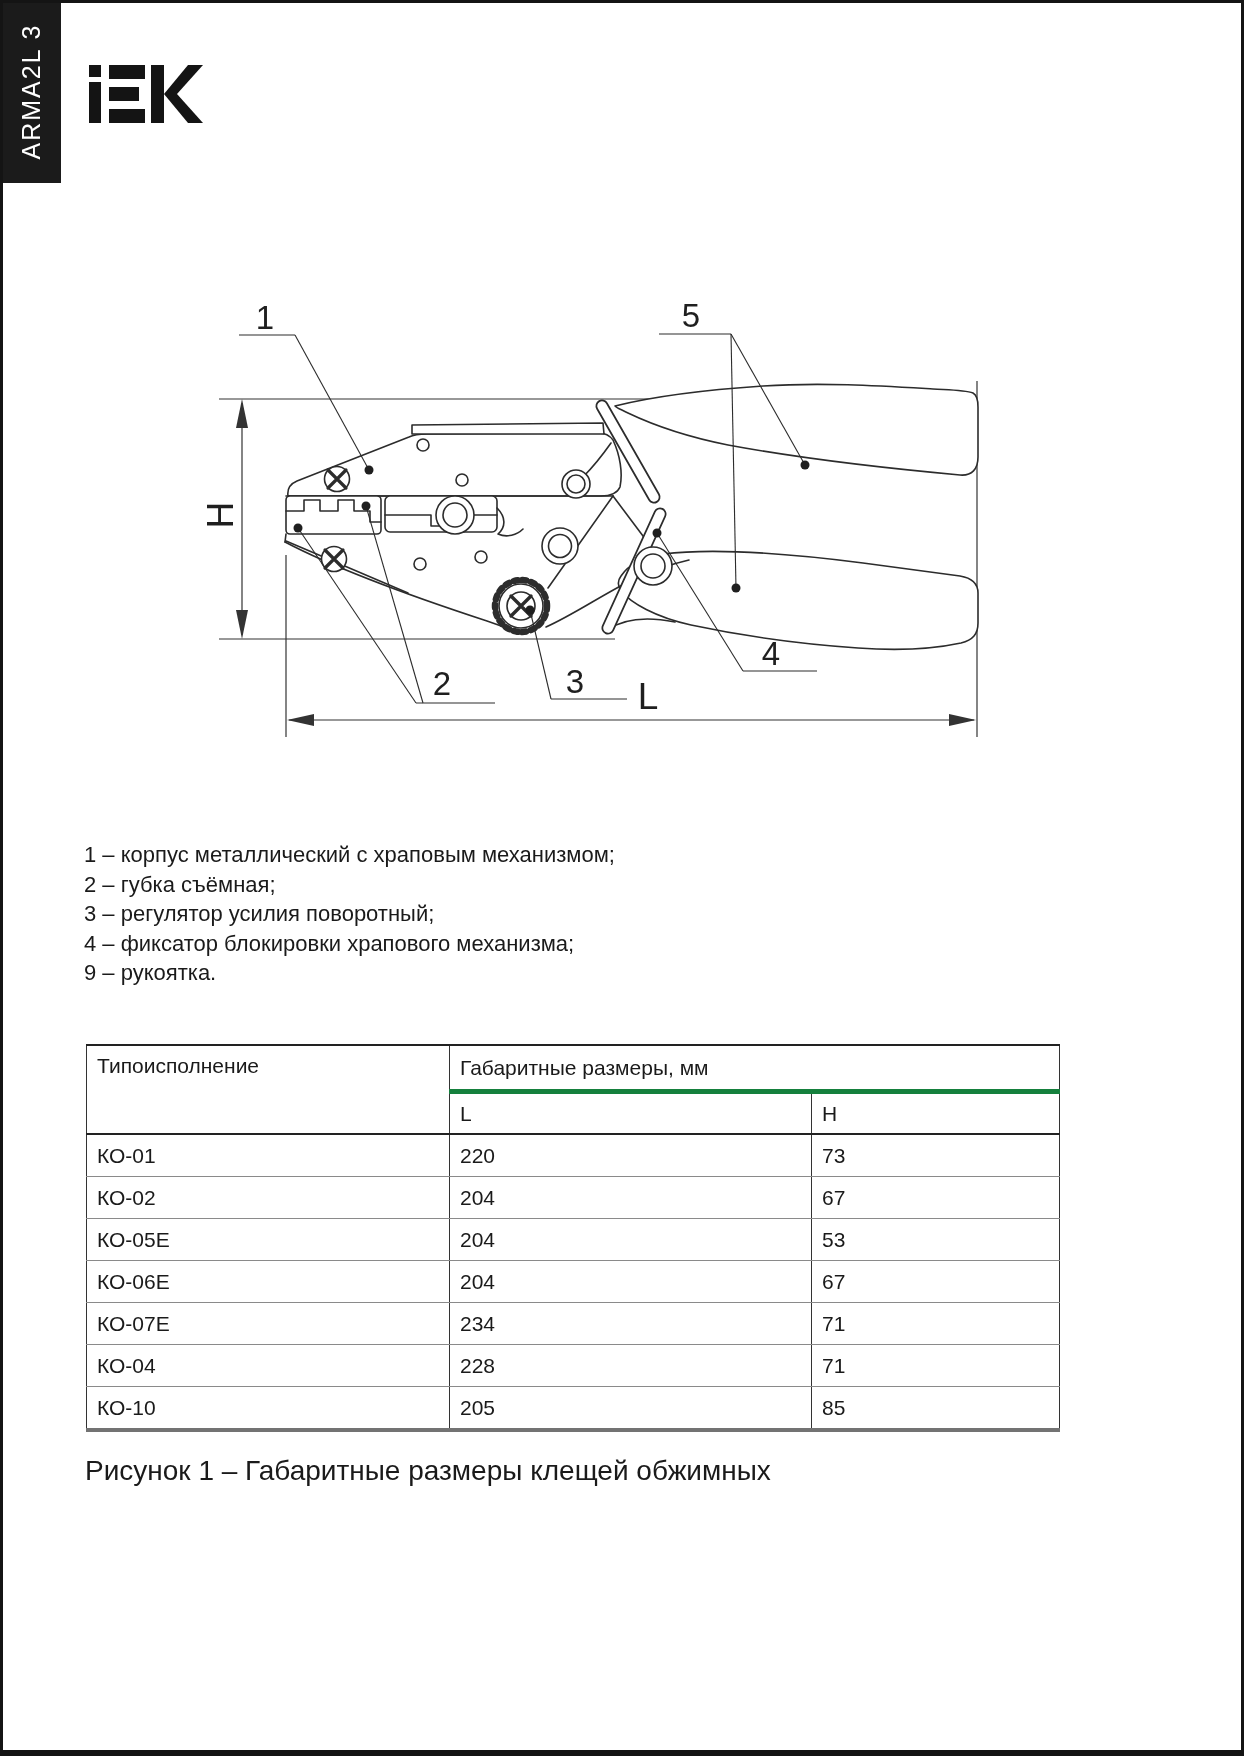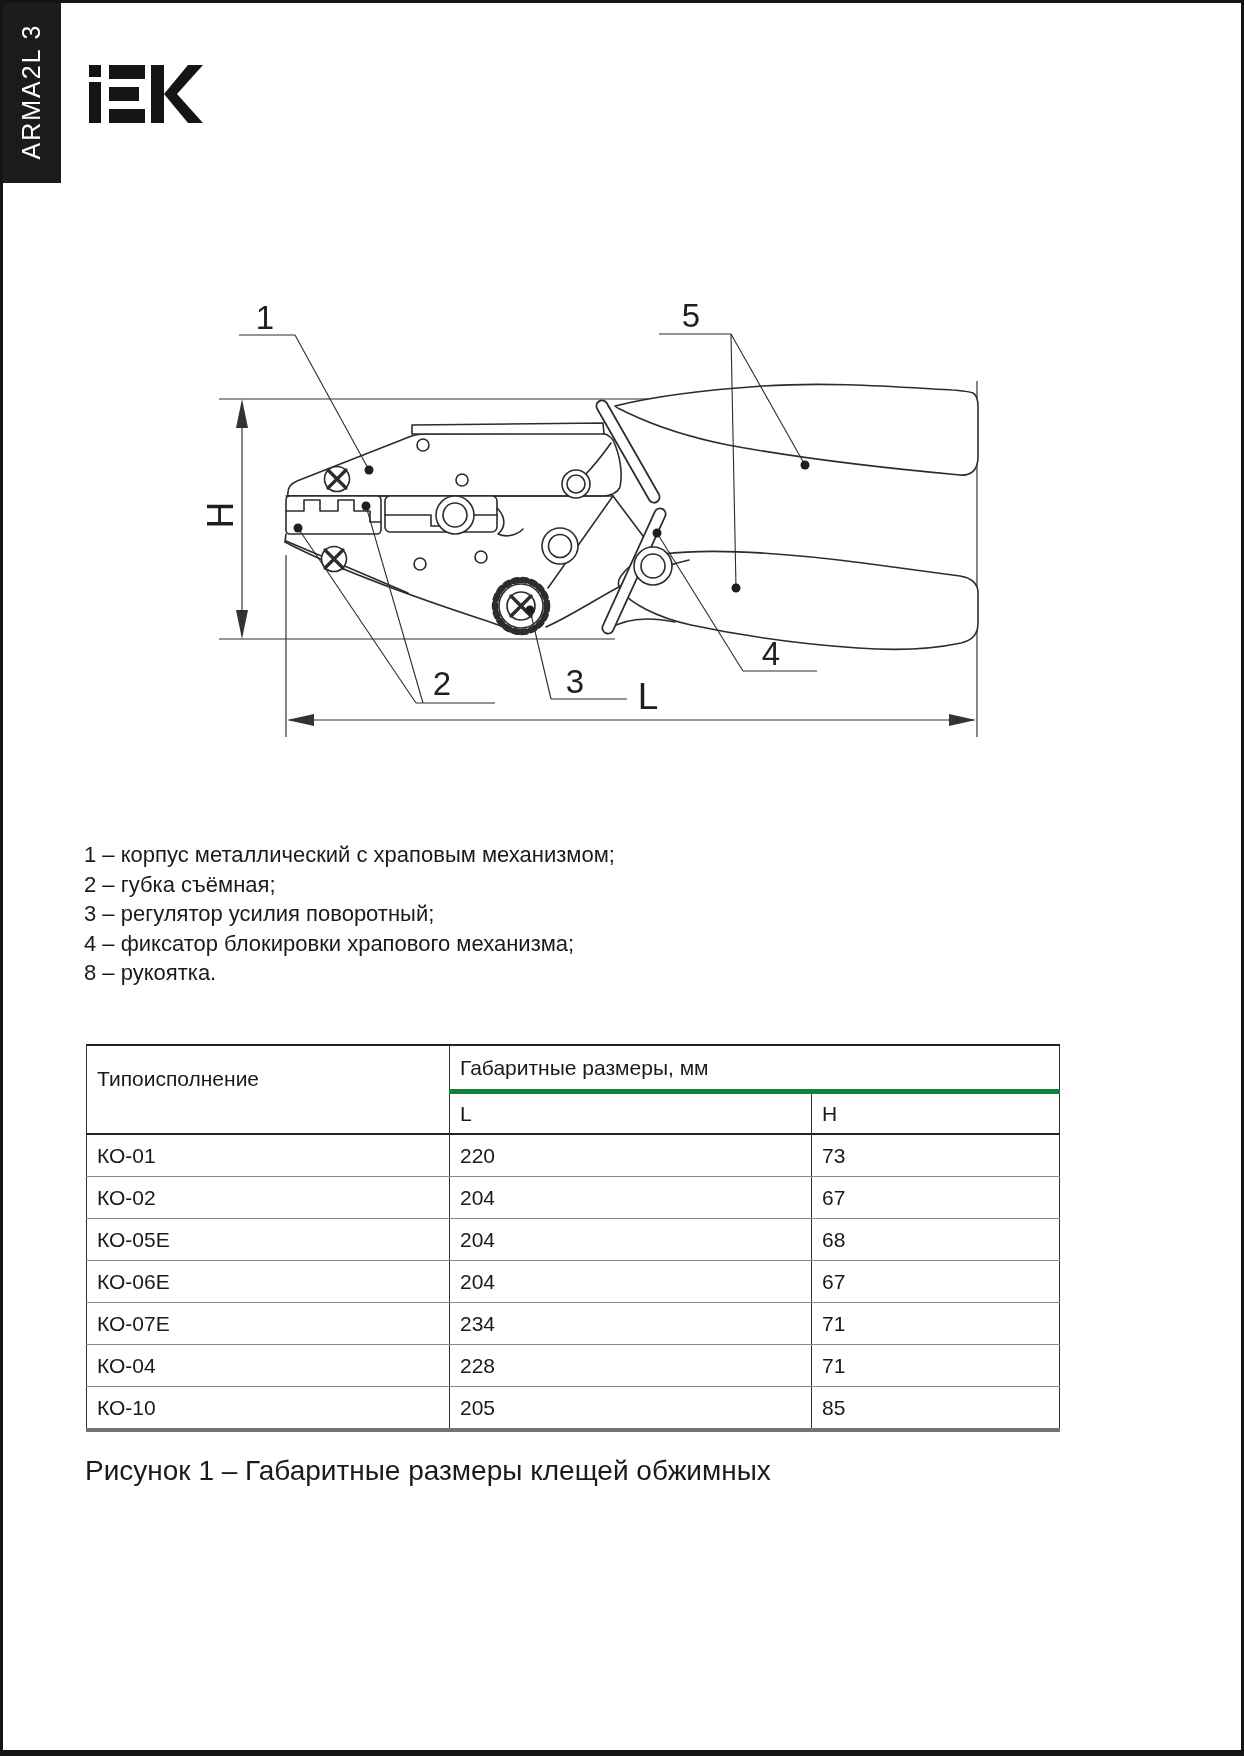--- a/index.html
+++ b/index.html
@@ -42,21 +42,21 @@
   .spec-table{
     position:absolute;left:83px;top:1041px;
   }
   table{border-collapse:collapse;table-layout:fixed;width:973px;}
   td{
     border-left:1px solid #333;border-right:1px solid #333;
     padding:0 4px 0 10px;font-size:21px;color:#1a1a1a;
     vertical-align:middle;overflow:hidden;white-space:nowrap;
   }
   tr.hrow1 td{border-top:2px solid #222;height:43px;}
-  td.c1{vertical-align:top;padding-top:21px;border-bottom:2px solid #222;}
+  td.c1{vertical-align:top;padding-top:8px;border-bottom:2px solid #222;}
   td.group{border-bottom:5px solid #15803d;}
   tr.hrow2 td{border-bottom:2px solid #222;height:39px;}
   tr.drow td{border-bottom:1px solid #8a8a8a;height:41px;}
   tr.drow:last-child td{border-bottom:4px solid #737373;}
 </style>
 </head>
 <body>
 
 <div class="page">
 
@@ -205,21 +205,21 @@
       <text x="218" y="524" font-size="37" transform="rotate(-90 218 512)">H</text>
       <text x="645" y="706" font-size="37">L</text>
     </g>
   </svg>
 
   <div class="legend">
     <div>1 – корпус металлический с храповым механизмом;</div>
     <div>2 – губка съёмная;</div>
     <div>3 – регулятор усилия поворотный;</div>
     <div>4 – фиксатор блокировки храпового механизма;</div>
-    <div>8 – рукоятка.</div>
+    <div>9 – рукоятка.</div>
   </div>
 
   <div class="spec-table">
     <table>
       <colgroup>
           <col style="width:363px">
           <col style="width:362px">
           <col style="width:248px">
         </colgroup>
       <tbody>
@@ -237,21 +237,21 @@
         <td>73</td>
       </tr>
       <tr class="drow">
         <td>КО-02</td>
         <td>204</td>
         <td>67</td>
       </tr>
       <tr class="drow">
         <td>КО-05Е</td>
         <td>204</td>
-        <td>68</td>
+        <td>53</td>
       </tr>
       <tr class="drow">
         <td>КО-06Е</td>
         <td>204</td>
         <td>67</td>
       </tr>
       <tr class="drow">
         <td>КО-07Е</td>
         <td>234</td>
         <td>71</td>

